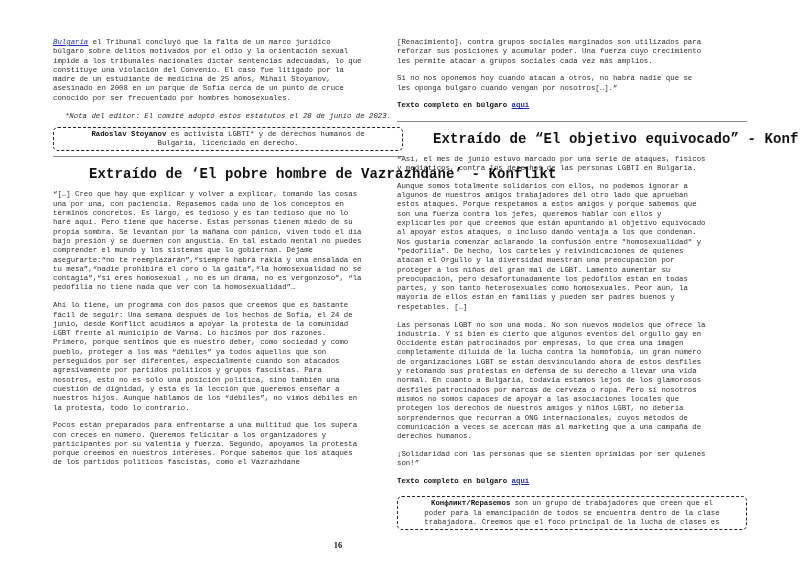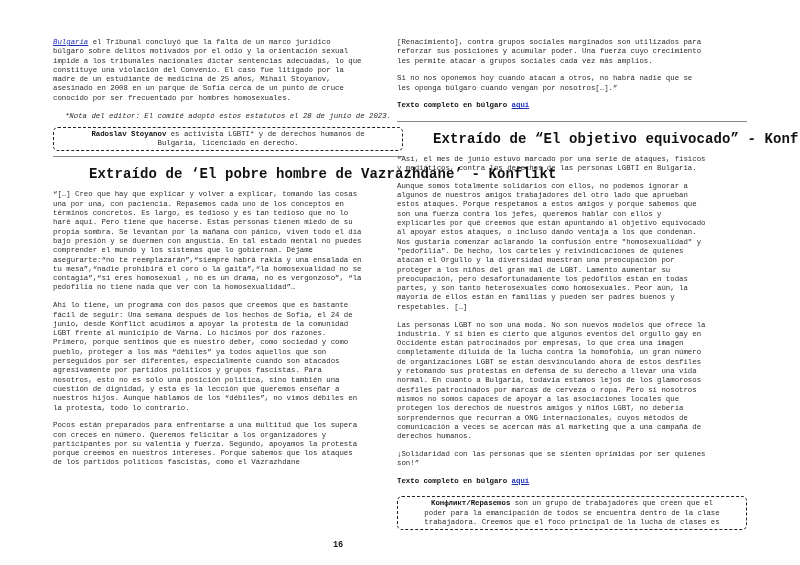--- a/index.html
+++ b/index.html
@@ -30,21 +30,21 @@
   .rule { border-top: 1px solid #8a8a8a; margin: 0 0 10px 0; height: 0; }
   h2 {
     font-size: 14px; line-height: 14px; font-weight: bold; margin: 6px 0 9px 0;
     color: #111; letter-spacing: 0.1px; white-space: nowrap; padding-left: 36px;
   }
   .full-text { font-weight: bold; color: #111; margin-bottom: 10px; }
   .full-text a { font-weight: bold; }
   .page-number {
     position: absolute; left: 0; width: 676px; top: 540px;
     text-align: center; font-size: 8.5px; font-weight: bold; color: #111;
-    font-family: Liberation Mono, monospace;
+    font-family: Liberation Serif, serif;
   }
 </style>
 </head>
 <body>
 
 <div class="col col-left">
   <p><a class="link italic">Bulgaria</a><span> el Tribunal concluyó que la falta de un marco jurídico
 búlgaro sobre delitos motivados por el odio y la orientación sexual
 impide a los tribunales nacionales dictar sentencias adecuadas, lo que
 constituye una violación del Convenio. El caso fue litigado por la

